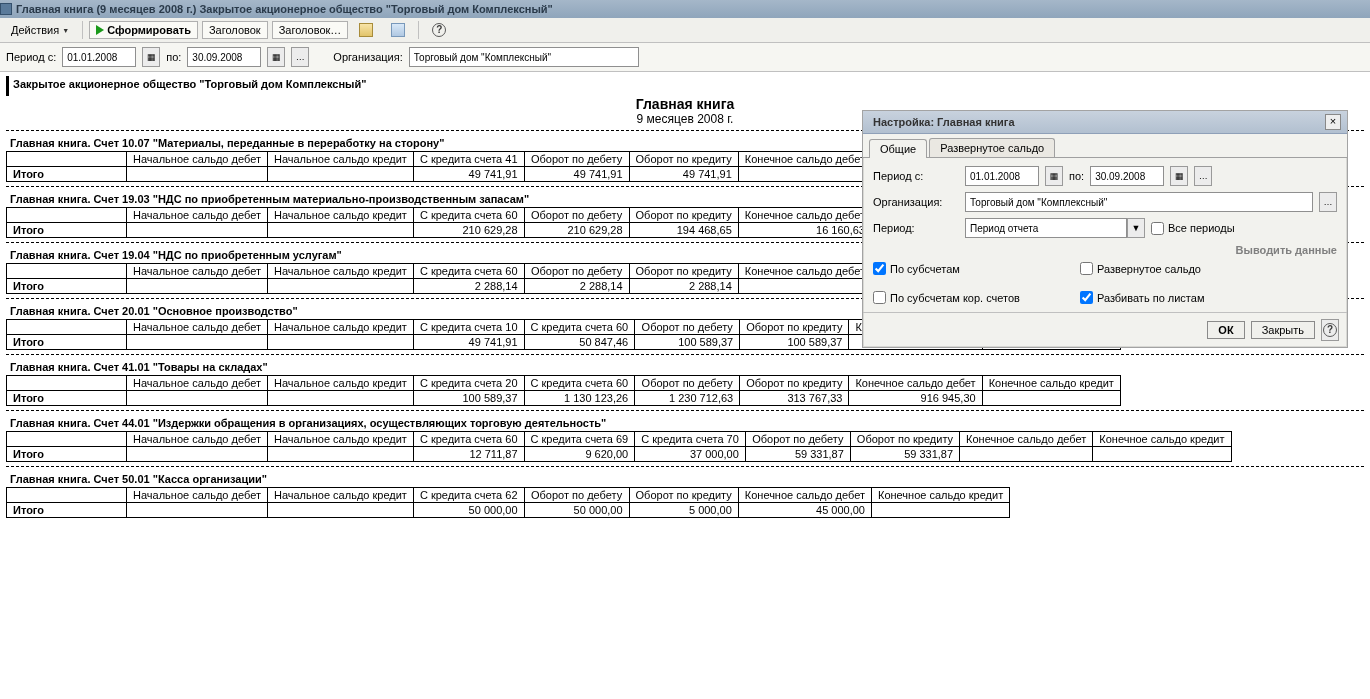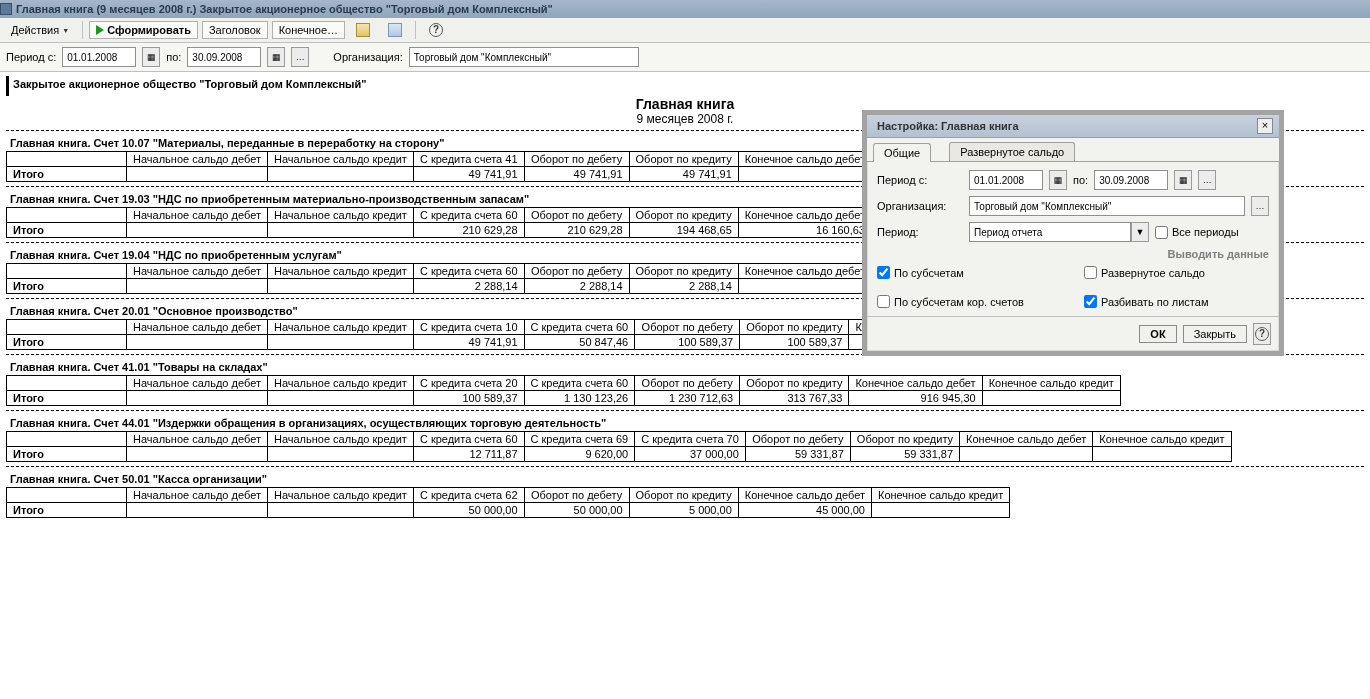--- a/index.html
+++ b/index.html
@@ -97,38 +97,38 @@
 }
 table.ledger th { font-weight:normal; }
 table.ledger .rowlabel { text-align:left; font-weight:bold; width:120px; }
 table.ledger .num { text-align:right; width:105px; }
 table.ledger .hdrcell { width:105px; }
 
 
 .dialog {
   position:absolute;
   top:110px; left:862px;
-  width:422px;
+  width:486px;
   background:#f2f2ee;
-  border:5px solid #a3a3a3;
+  border:1px solid #a3a3a3;
   box-shadow:0 0 0 1px #d8d8d4 inset;
 }
 .dlg-title {
   background:linear-gradient(#c8d2de,#b2c0d0);
   padding:3px 6px;
   display:flex; align-items:center; gap:4px;
   border-bottom:1px solid #8fa0b8;
 }
 .dlg-title .txt { font-weight:bold; color:#333; flex:1; }
 .dlg-close { width:16px; height:16px; border:1px solid #888; background:#eee; text-align:center; line-height:12px; cursor:pointer; font-size:11px; }
 .tabstrip {
   display:flex;
   border-bottom:1px solid #a0a0a0;
   padding:4px 6px 0 6px;
-  gap:16px;
+  gap:0;
   background:#f2f2ee;
 }
 .tab {
   padding:3px 10px;
   border:1px solid #a0a0a0;
   border-bottom:none;
   background:#eae8e2;
   cursor:pointer;
   margin-right:2px;
   border-radius:3px 3px 0 0;
@@ -172,21 +172,21 @@
   </div>
   <span class="toolsep"></span>
   <div class="tb-btn boxed">
     <span class="play-icon"></span>
     <b>Сформировать</b>
   </div>
   <div class="tb-btn boxed">
       <span>Заголовок</span>
     </div>
   <div class="tb-btn boxed">
-      <span>Конечное…</span>
+      <span>Заголовок…</span>
     </div>
   <div class="tb-btn">
       <span class="tiny-ico ico-flip1"></span>
     </div>
   <div class="tb-btn">
       <span class="tiny-ico ico-flip2"></span>
     </div>
   <span class="toolsep"></span>
   <div class="tb-btn">
       <span class="tiny-ico ico-help">?</span>

